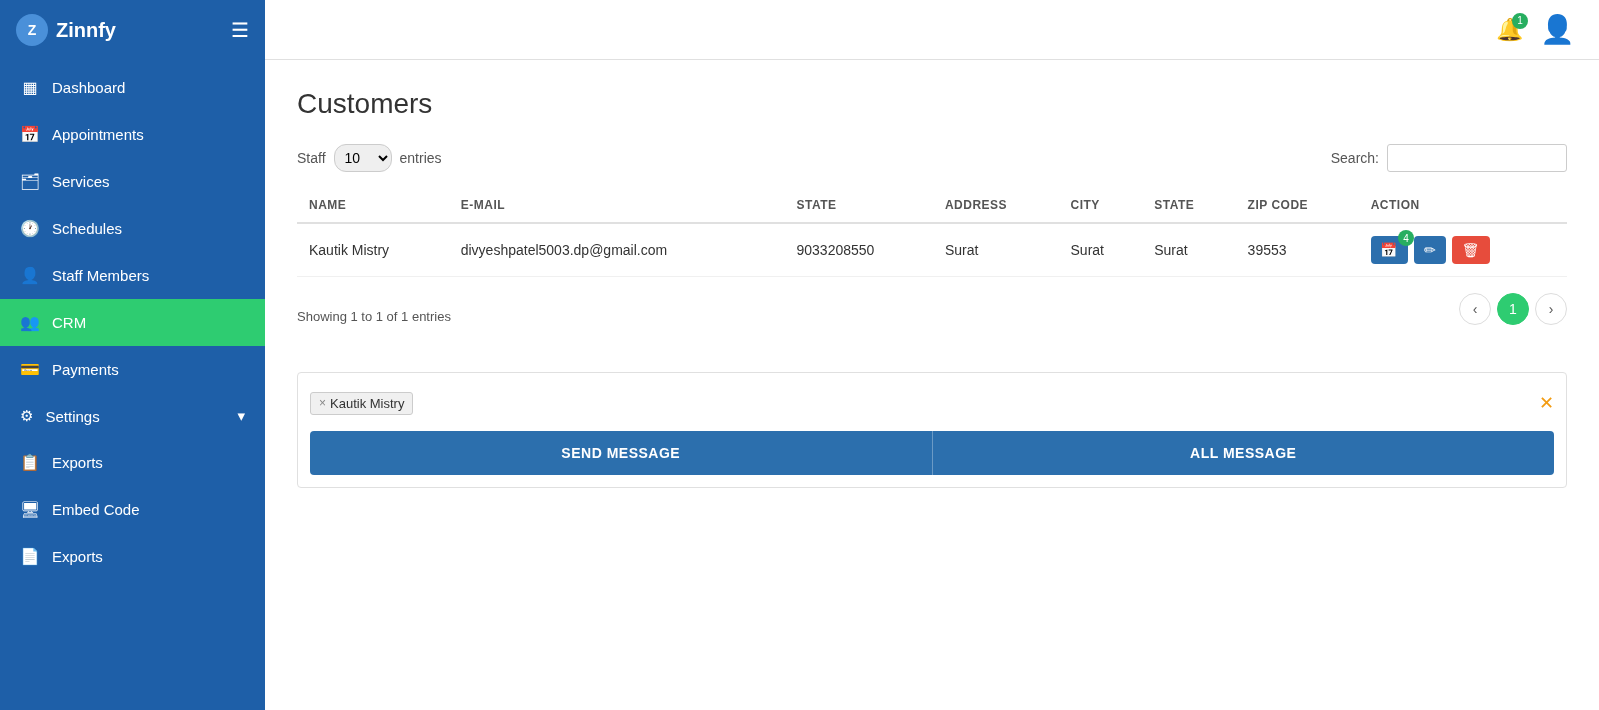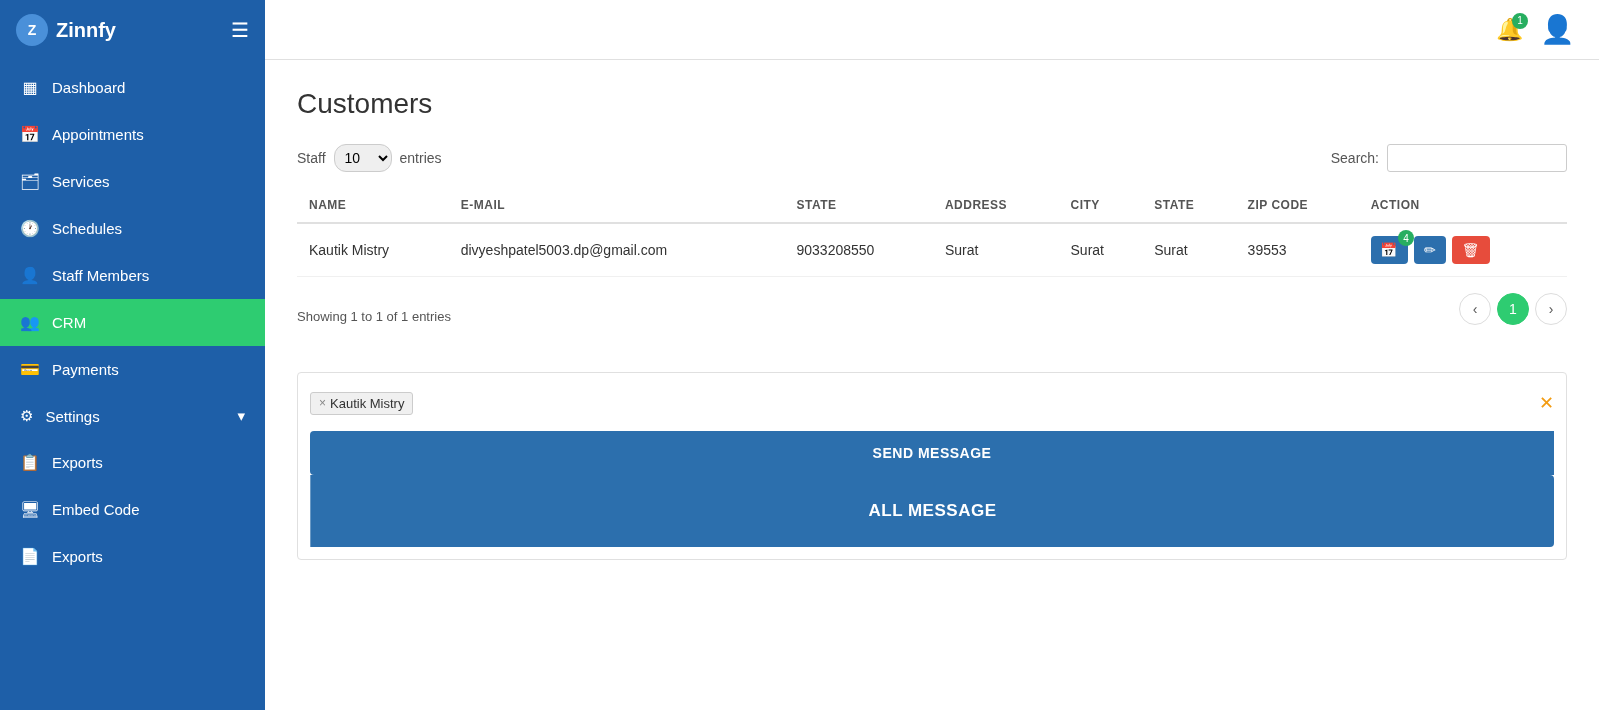--- a/index.html
+++ b/index.html
@@ -305,41 +305,40 @@
     }
     .tag-clear {
       color: #f39c12;
       font-size: 18px;
       cursor: pointer;
     }
     .message-btns {
       display: flex;
       gap: 0;
       margin-top: 10px;
-      flex-direction: column;
     }
     .btn-send-message {
       flex: 1;
       background: #2c6fad;
       color: white;
       border: none;
       padding: 14px;
       font-size: 14px;
       font-weight: bold;
       letter-spacing: 0.5px;
       cursor: pointer;
       border-radius: 4px 0 0 4px;
     }
     .btn-all-message {
       flex: 1;
       background: #2c6fad;
       color: white;
       border: none;
-      padding: 26px;
-      font-size: 17px;
+      padding: 14px;
+      font-size: 14px;
       font-weight: bold;
       letter-spacing: 0.5px;
       cursor: pointer;
       border-radius: 0 4px 4px 0;
       border-left: 1px solid rgba(255,255,255,0.3);
     }
   </style>
 </head>
 <body>
 

